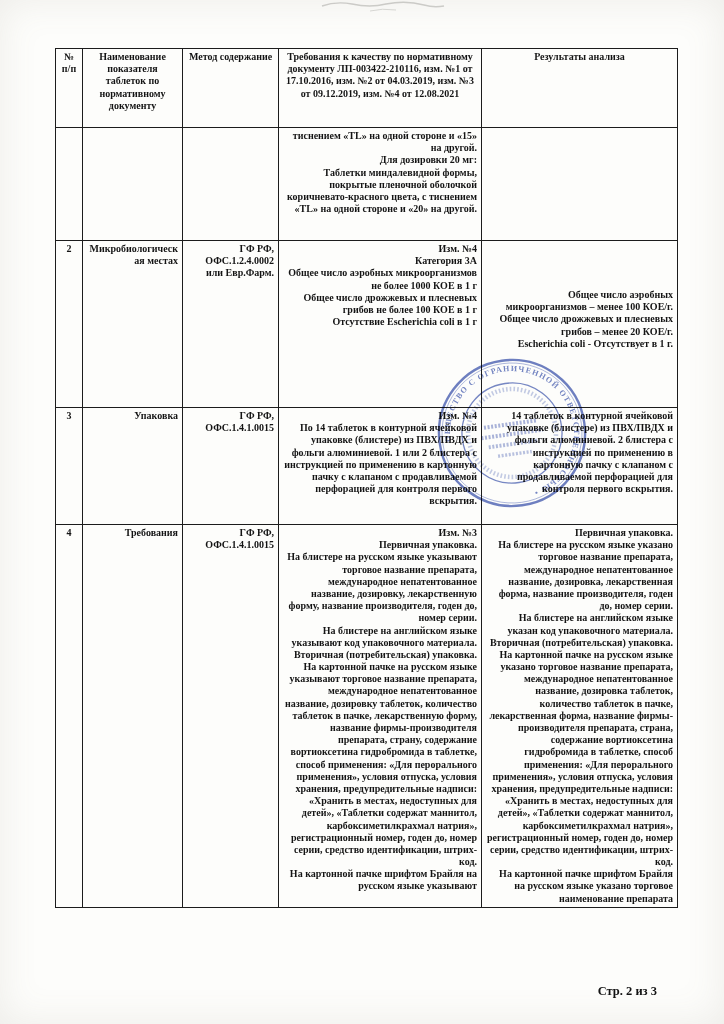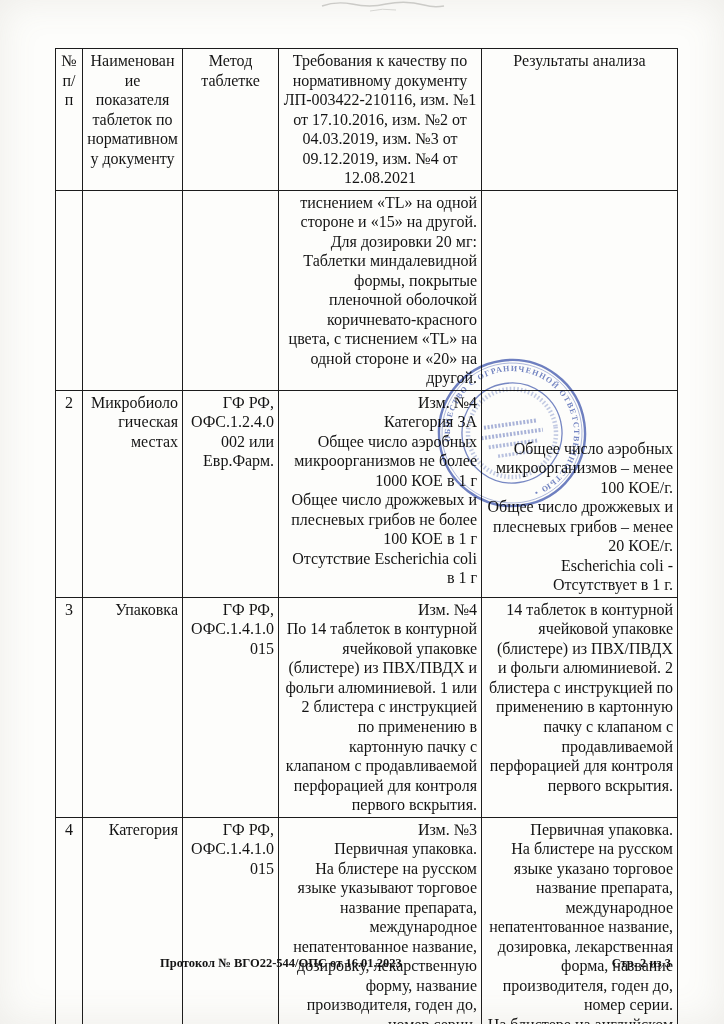--- a/index.html
+++ b/index.html
@@ -16,39 +16,39 @@
     box-shadow:inset 0 0 38px rgba(120,115,100,.12);}
 
   table.protocol{
     position:absolute;left:55px;top:48px;width:622px;
     border-collapse:collapse;table-layout:fixed;
   }
   .protocol th,.protocol td{
     border:1.2px solid #1c1c1c;
     vertical-align:top;
     padding:2px 4px;
-    font-size:16px;font-weight:normal;line-height:1.22;
+    font-size:10px;font-weight:bold;line-height:1.22;
     overflow-wrap:break-word;
     white-space:pre-line;
   }
   .protocol th{text-align:center;}
   .protocol td{text-align:right;}
   td.num{text-align:center;}
   tr.hdr th{height:74px;}
   tr.r1 td{height:108px;}
   tr.r2 td{height:116px;}
   tr.r3 td{height:112px;}
   td.offset-top{padding-top:48px;}
 
   .footer{
     position:absolute;top:956px;left:55px;width:622px;height:18px;
     font-size:12.5px;font-weight:bold;
   }
   .footer .fleft{position:absolute;left:105px;}
-  .footer .fright{position:absolute;right:6px;}
+  .footer .fright{position:absolute;right:20px;margin-top:28px;}
 
   .stamp{
     position:absolute;left:433px;top:354px;width:158px;height:158px;
     pointer-events:none;
     mix-blend-mode:multiply;
     opacity:.88;
     transform:rotate(-8deg);
   }
   .artifact{
     position:absolute;left:318px;top:0;width:130px;height:14px;
@@ -70,21 +70,21 @@
       <col style="width:27px">
       <col style="width:100px">
       <col style="width:96px">
       <col style="width:203px">
       <col style="width:196px">
     </colgroup>
     <tbody>
         <tr class="hdr">
       <th>№ п/п</th>
       <th>Наименование показателя таблеток по нормативному документу</th>
-      <th>Метод таблетке</th>
+      <th>Метод содержание</th>
       <th>Требования к качеству по нормативному документу ЛП-003422-210116, изм. №1 от 17.10.2016, изм. №2 от 04.03.2019, изм. №3 от 09.12.2019, изм. №4 от 12.08.2021</th>
       <th>Результаты анализа</th>
     </tr>
     <tr class="r1">
       <td class="num"></td>
       <td></td>
       <td></td>
       <td>тиснением «TL» на одной стороне и «15» на другой.
 Для дозировки 20 мг:
 Таблетки миндалевидной формы, покрытые пленочной оболочкой коричневато-красного цвета, с тиснением «TL» на одной стороне и «20» на другой.</td>
@@ -106,21 +106,21 @@
     <tr class="r3">
       <td class="num">3</td>
       <td>Упаковка</td>
       <td>ГФ РФ, ОФС.1.4.1.0015</td>
       <td>Изм. №4
 По 14 таблеток в контурной ячейковой упаковке (блистере) из ПВХ/ПВДХ и фольги алюминиевой. 1 или 2 блистера с инструкцией по применению в картонную пачку с клапаном с продавливаемой перфорацией для контроля первого вскрытия.</td>
       <td>14 таблеток в контурной ячейковой упаковке (блистере) из ПВХ/ПВДХ и фольги алюминиевой. 2 блистера с инструкцией по применению в картонную пачку с клапаном с продавливаемой перфорацией для контроля первого вскрытия.</td>
     </tr>
     <tr class="r4">
       <td class="num">4</td>
-      <td>Категория</td>
+      <td>Требования</td>
       <td>ГФ РФ, ОФС.1.4.1.0015</td>
       <td>Изм. №3
 Первичная упаковка.
 На блистере на русском языке указывают торговое название препарата, международное непатентованное название, дозировку, лекарственную форму, название производителя, годен до, номер серии.
 На блистере на английском языке указывают код упаковочного материала.
 Вторичная (потребительская) упаковка.
 На картонной пачке на русском языке указывают торговое название препарата, международное непатентованное название, дозировку таблеток, количество таблеток в пачке, лекарственную форму, название фирмы-производителя препарата, страну, содержание вортиоксетина гидробромида в таблетке, способ применения: «Для перорального применения», условия отпуска, условия хранения, предупредительные надписи: «Хранить в местах, недоступных для детей», «Таблетки содержат маннитол, карбоксиметилкрахмал натрия», регистрационный номер, годен до, номер серии, средство идентификации, штрих-код.
 На картонной пачке шрифтом Брайля на русском языке указывают</td>
       <td>Первичная упаковка.
 На блистере на русском языке указано торговое название препарата, международное непатентованное название, дозировка, лекарственная форма, название производителя, годен до, номер серии.
@@ -145,17 +145,16 @@
     </text>
 
     <circle cx="79" cy="79" r="44" fill="none" stroke="#3d55ae" stroke-width="4.5" opacity=".35" stroke-dasharray="1.6 2.1"></circle>
     <path d="M52 70 h54" stroke="#3d55ae" stroke-width="4" opacity=".5" stroke-dasharray="2 1.6"></path>
     <path d="M48 80 h62" stroke="#3d55ae" stroke-width="4" opacity=".5" stroke-dasharray="2 1.6"></path>
     <path d="M54 90 h50" stroke="#3d55ae" stroke-width="4" opacity=".45" stroke-dasharray="2 1.6"></path>
     <path d="M62 100 h34" stroke="#3d55ae" stroke-width="3.5" opacity=".4" stroke-dasharray="2 1.6"></path>
   </svg>
 
   <div class="footer">
-    <span class="fleft">Протокол № ВГО22-544/ОПС от 16.01.2023</span>
     <span class="fright">Стр. 2 из 3</span>
   </div>
 
 </div>
 
 </body></html>

